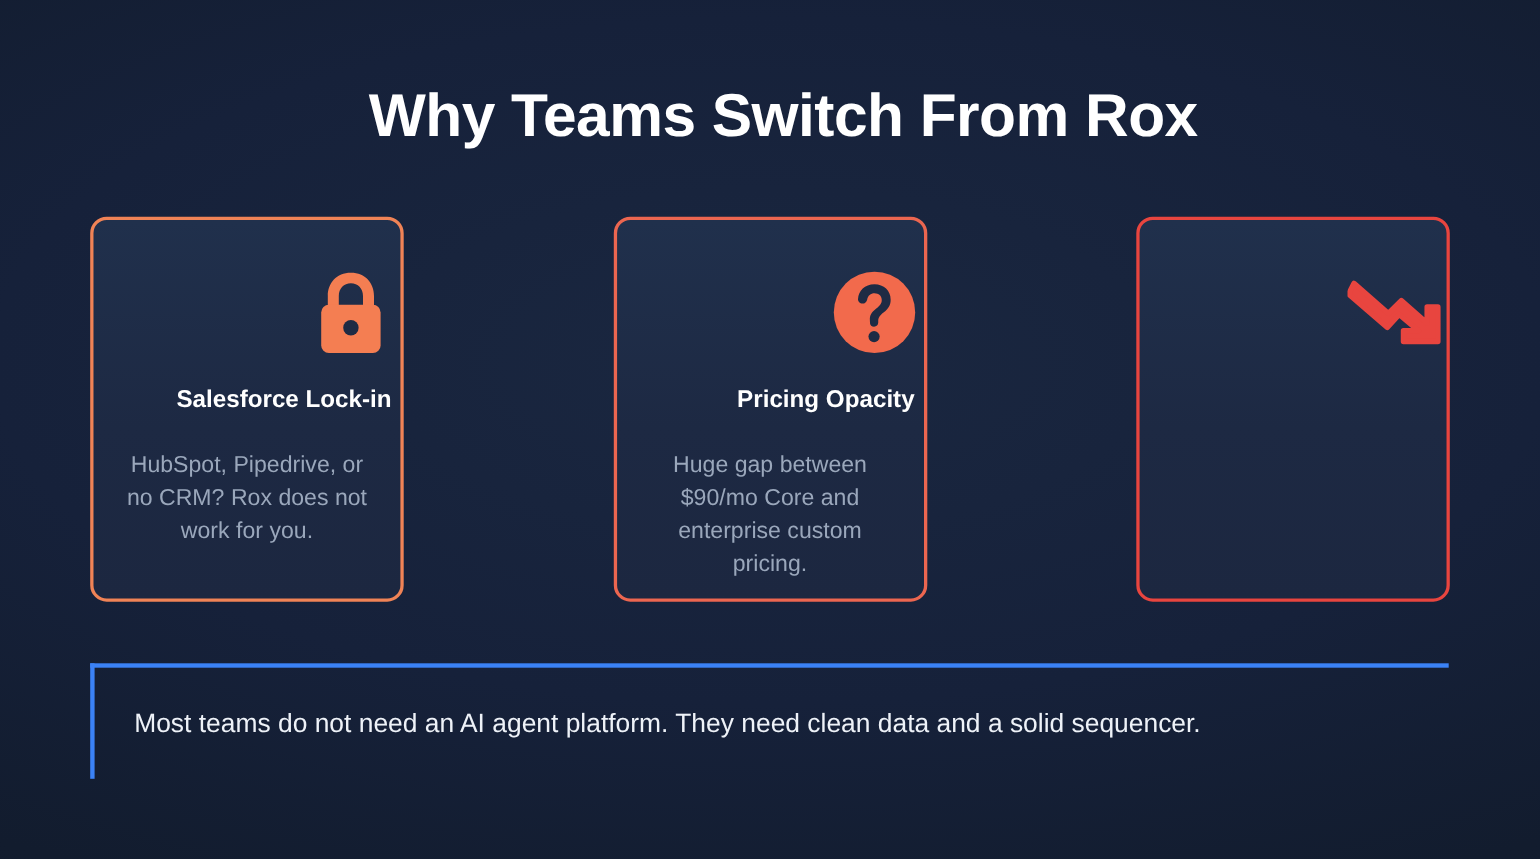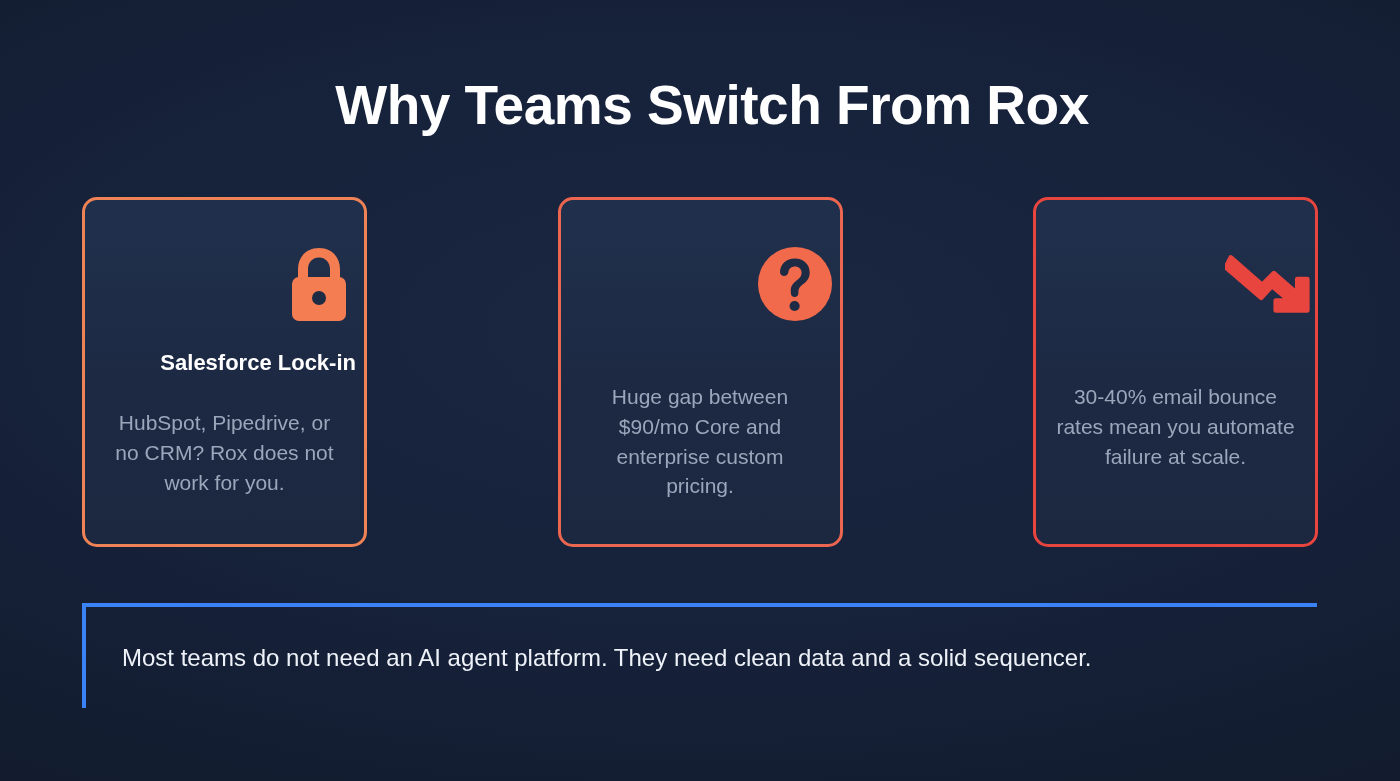--- a/index.html
+++ b/index.html
@@ -139,30 +139,30 @@
 
 
     <div class="card" id="card-2" style="border-color: rgb(236, 102, 80);">
       <div class="icon-wrap">
         <svg width="78" height="78" viewBox="0 0 78 78" aria-hidden="true">
           <circle cx="39" cy="39" r="37" fill="#f26a4c"></circle>
           <path d="M39 13.5 C30 13.5 24.5 19.4 24 26.8 C23.9 29.2 25.7 31 28.1 31 C30.2 31 31.9 29.5 32.3 27.4 C33 23.7 35.5 21.6 39 21.6 C42.8 21.6 45.6 24.1 45.6 27.7 C45.6 30.6 44.3 32.6 40.6 35.5 C36.2 38.9 34.6 41.7 34.8 46.2 L34.9 48.6 C34.95 50.6 36.5 52 38.6 52 C40.8 52 42.4 50.4 42.4 48.2 L42.4 46.9 C42.4 43.8 43.6 41.9 47.2 39.1 C51.6 35.7 53.7 32.3 53.7 27.4 C53.7 19.4 47.5 13.5 39 13.5 Z" fill="#1e2b44"></path>
           <circle cx="38.6" cy="61" r="5.1" fill="#1e2b44"></circle>
         </svg>
       </div>
+      <div class="card-title">Pricing Opacity</div>
       <div class="card-body">Huge gap between $90/mo Core and enterprise custom pricing.</div>
     </div>
 
     <div class="card" id="card-3" style="border-color: rgb(232, 69, 63);">
       <div class="icon-wrap">
         <svg width="92" height="70" viewBox="0 0 92 70" aria-hidden="true">
           <path d="M6 8 L38 36 L50 24 L74 45 L74 30 L84 30 L84 62 L52 62 L52 52 L66 52 L48 37 L37 49 L1 18 Z" fill="#e8453f" stroke="#e8453f" stroke-width="5" stroke-linejoin="round"></path>
         </svg>
       </div>
-      <div class="card-body">30-40% email bounce rates mean you automate failure at scale.</div>
     </div>
 
   </div>
 
   <div class="callout" style="border-top-color: rgb(59, 130, 246); border-left-color: rgb(59, 130, 246);">
     <div class="callout-text">Most teams do not need an AI agent platform. They need clean data and a solid sequencer.</div>
   </div>
 
 </div>
 

